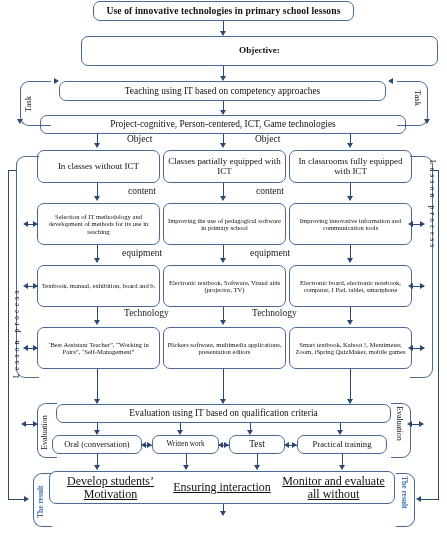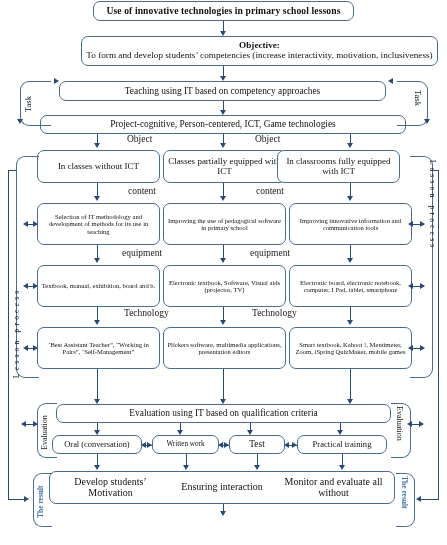--- a/index.html
+++ b/index.html
@@ -61,38 +61,38 @@
   .bracket-l{border-right:none;border-radius:9px 0 0 9px;}
   .bracket-r{border-left:none;border-radius:0 9px 9px 0;}
 
   .t-title{font-size:9.6px;font-weight:bold;letter-spacing:.1px;}
   .t-obj{font-size:9.2px;}
   .t-obj b{font-weight:bold;}
   .t-mid{font-size:9.4px;}
   .t-sm{font-size:7.3px;}
   .t-xs{font-size:6.6px;}
   .t-eval{font-size:9.4px;}
-  .t-res{font-size:10px;}
+  .t-res{font-size:12px;text-decoration:underline;}
   .t-final{font-size:7.6px;}
 </style>
 </head>
 <body>
 
 <div class="canvas">
 
   <div class="box t-title" style="left:93px;top:1px;width:261px;height:20px;">
     <span>Use of innovative technologies in primary school lessons</span>
   </div>
 
   <div class="vline" style="left:223px;top:21px;height:12px;"></div>
   <div class="arrow-d" style="left:220px;top:31px;"></div>
 
   <div class="box t-obj" style="left:45px;top:36px;width:357px;height:30px;margin-left:36px;">
     <span>
-      <b>Objective:</b><span> To form and develop students’ competencies (increase interactivity, motivation, inclusiveness)</span>
+      <b>Objective:</b>
     </span>
   </div>
 
   <div class="vline" style="left:223px;top:66px;height:12px;"></div>
   <div class="arrow-d" style="left:220px;top:76px;"></div>
 
   <div class="box t-mid" style="left:59px;top:81px;width:327px;height:20px;">
     <span>Teaching using IT based on competency approaches</span>
   </div>
 
@@ -122,21 +122,21 @@
 
   <div class="caption" style="left:127px;top:134px;">Object</div>
   <div class="caption" style="left:255px;top:134px;">Object</div>
 
   <div class="box t-sm" style="left:37px;top:150px;width:123px;height:33px;">
     <span style="font-size:9px;">In classes without ICT</span>
   </div>
   <div class="box t-sm" style="left:163px;top:150px;width:123px;height:33px;">
     <span style="font-size:9px;">Classes partially equipped with ICT</span>
   </div>
-  <div class="box t-sm" style="left:277px;top:150px;width:123px;height:33px;justify-content:center;">
+  <div class="box t-sm" style="left:289px;top:150px;width:123px;height:33px;justify-content:center;">
     <span style="font-size:9px;">In classrooms fully equipped with ICT</span>
   </div>
 
   <div class="vline" style="left:97px;top:183px;height:15px;"></div>
   <div class="arrow-d" style="left:94px;top:196px;"></div>
   <div class="vline" style="left:223px;top:183px;height:15px;"></div>
   <div class="arrow-d" style="left:220px;top:196px;"></div>
   <div class="vline" style="left:350px;top:183px;height:15px;"></div>
   <div class="arrow-d" style="left:347px;top:196px;"></div>
 

